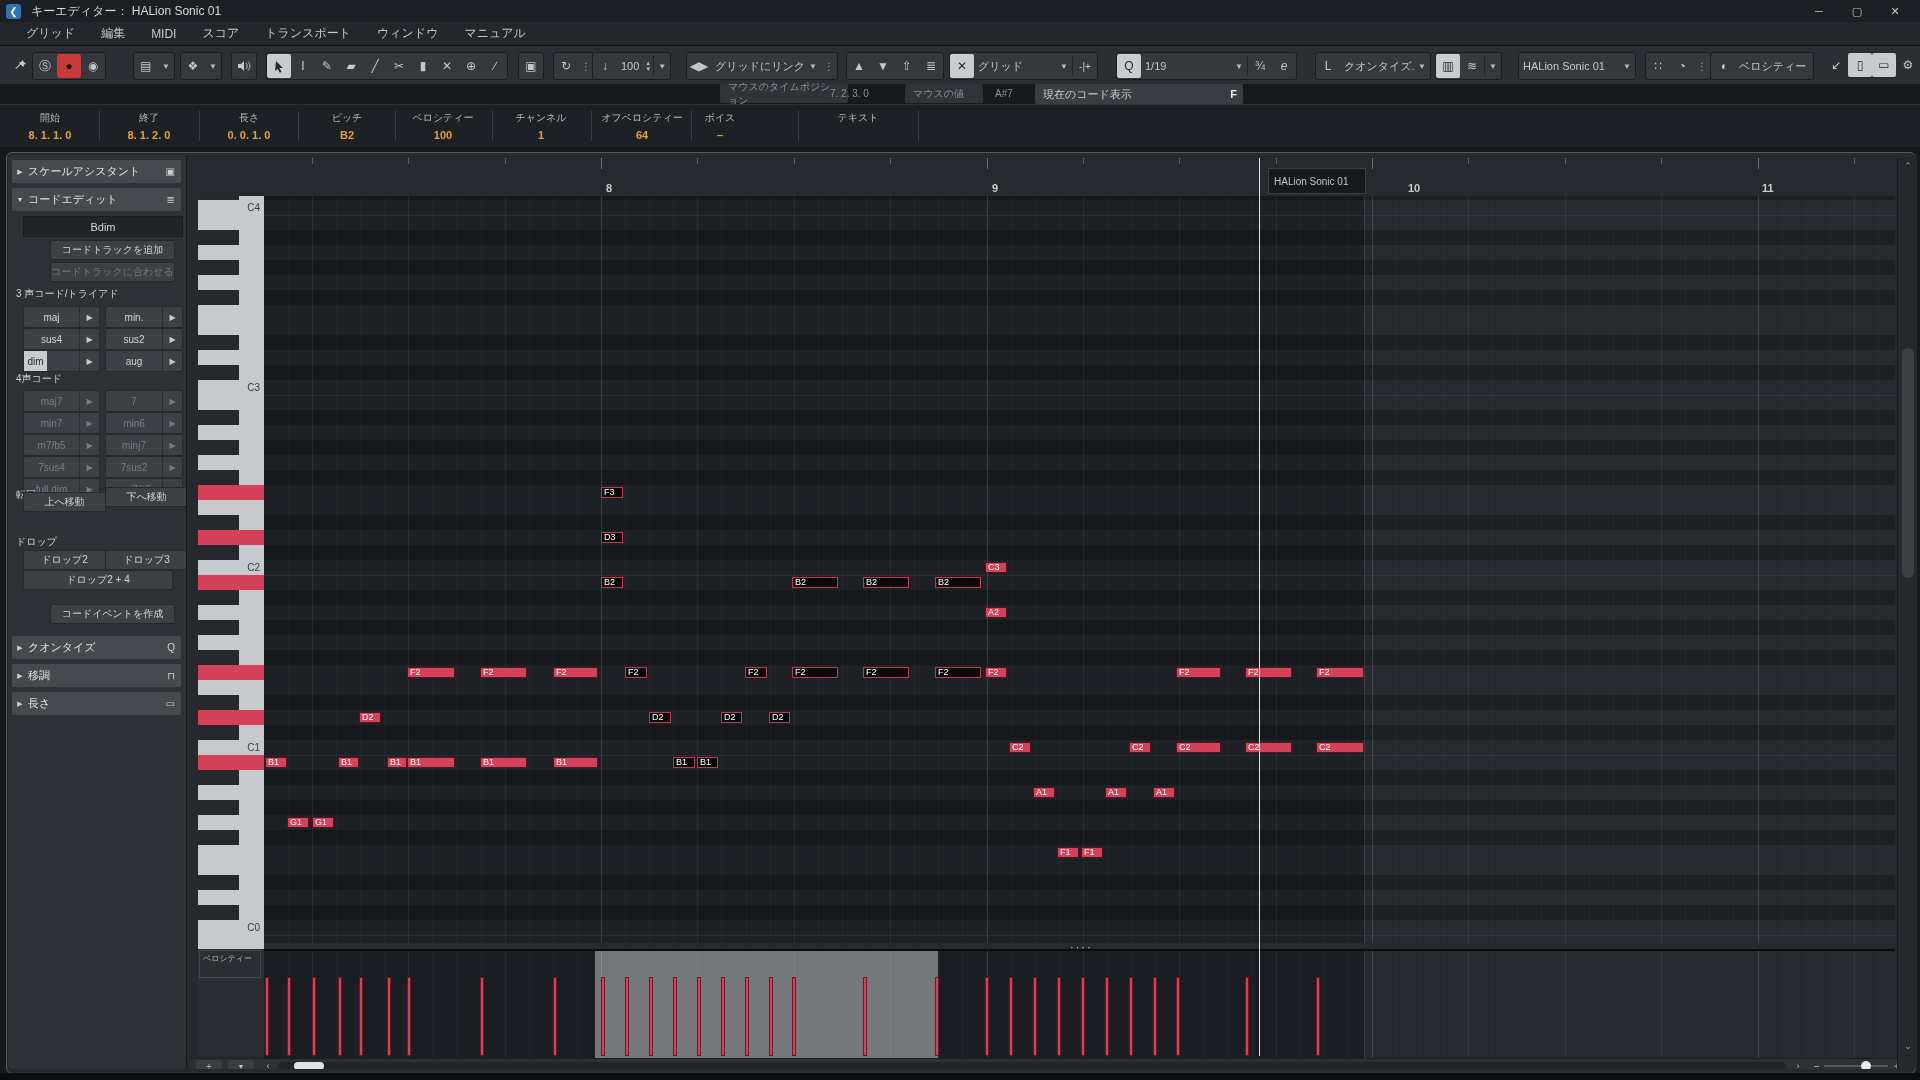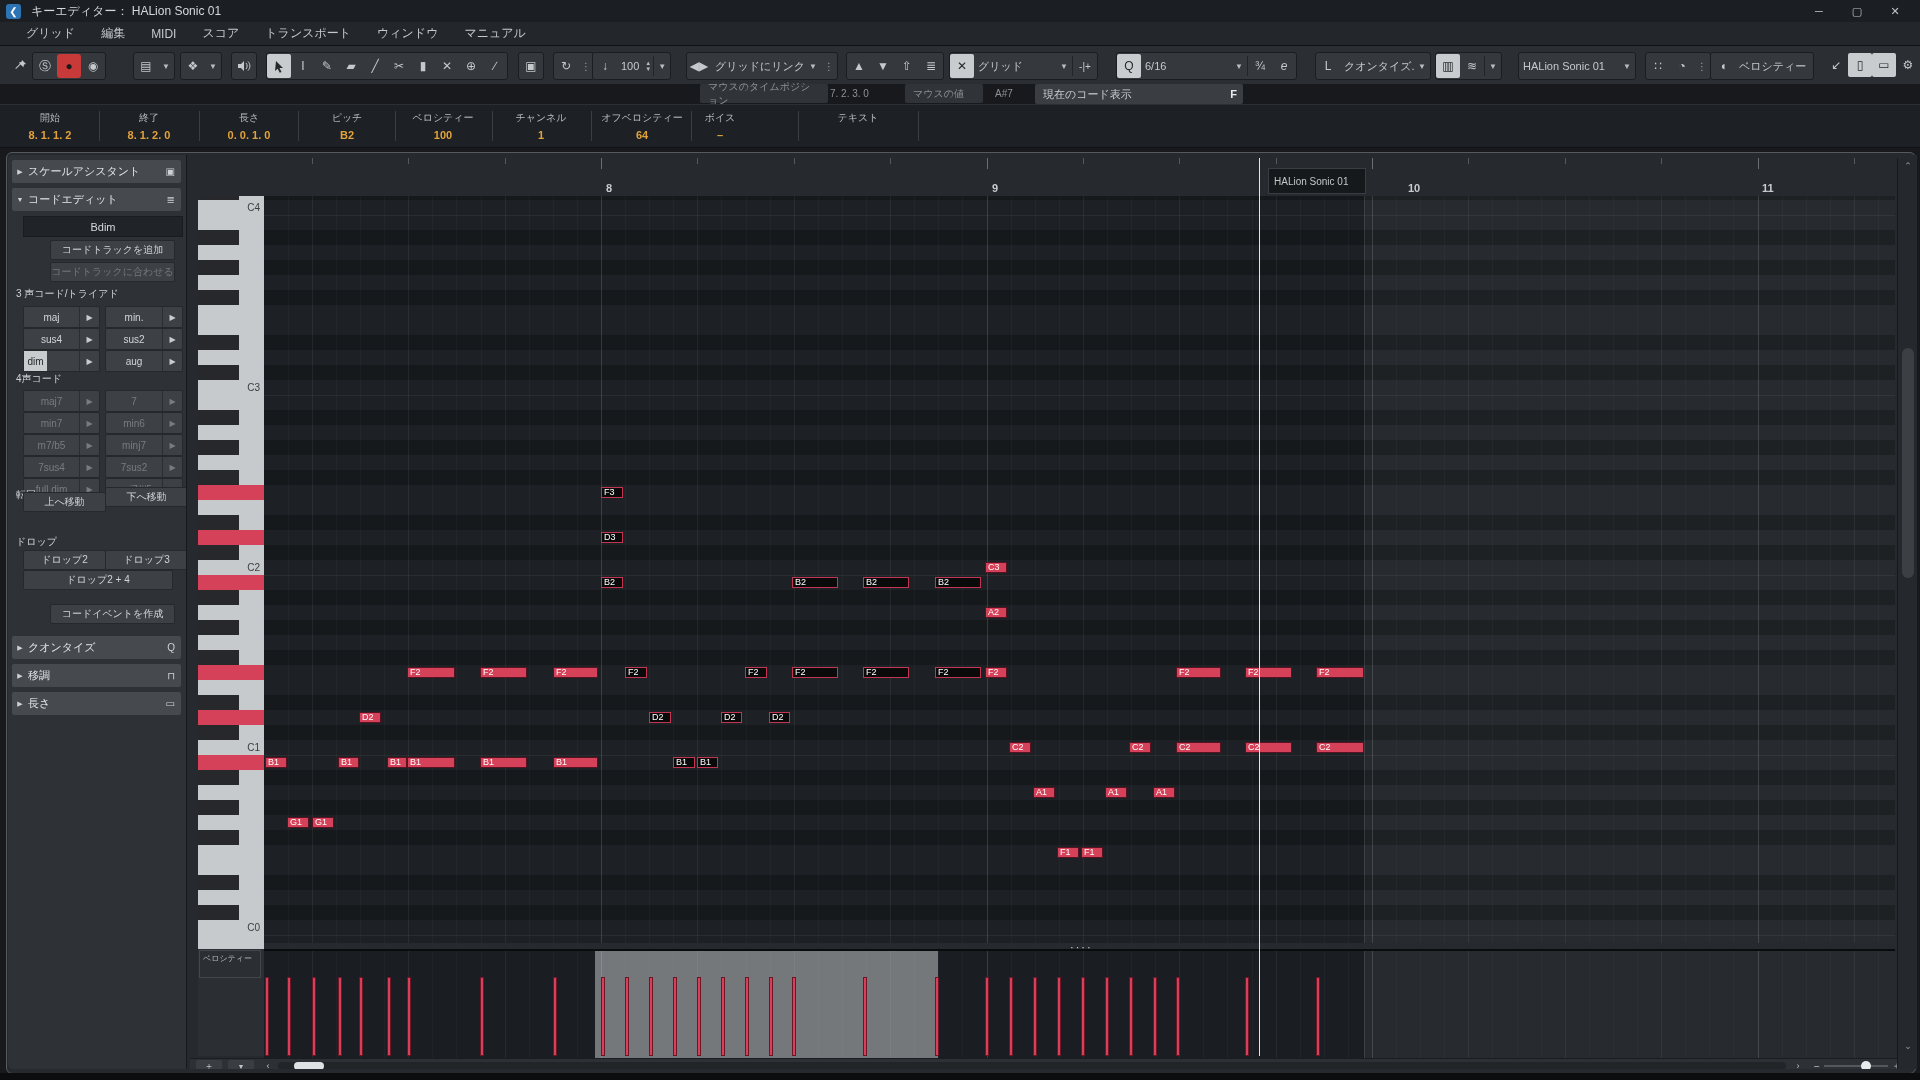--- a/index.html
+++ b/index.html
@@ -216,21 +216,21 @@
     </div>
     <div class="tb-group" style="left:949px;">
       <div class="tb-btn active">✕</div>
       <div class="tb-text" style="width:74px;">グリッド</div>
       <div class="tb-dd">▼</div>
       <div class="tb-sep"></div>
       <div class="tb-btn" style="font-size:10px;">-|+</div>
     </div>
     <div class="tb-group" style="left:1116px;">
       <div class="tb-btn active">Q</div>
-      <div class="tb-text" style="width:82px;">6/16</div>
+      <div class="tb-text" style="width:82px;">1/19</div>
       <div class="tb-dd">▼</div>
       <div class="tb-sep"></div>
       <div class="tb-btn">¾</div>
       <div class="tb-btn" style="font-style:italic;">e</div>
     </div>
     <div class="tb-group" style="left:1315px;">
       <div class="tb-btn">L</div>
       <div class="tb-text" style="width:66px;">クオンタイズ.</div>
       <div class="tb-dd">▼</div>
     </div>
@@ -255,34 +255,34 @@
     </div>
     <div class="tb-group tb-plain" style="left:1824px;">
       <div class="tb-btn">↙</div>
       <div class="tb-btn active">▯</div>
       <div class="tb-btn active">▭</div>
       <div class="tb-btn">⚙</div>
     </div>
   </div>
 
   <div id="statusrow" class="abs">
-    <div class="st-box" style="left:700px;width:112px;">マウスのタイムポジション</div>
+    <div class="st-box" style="left:720px;width:112px;">マウスのタイムポジション</div>
     <div class="st-val" style="left:830px;">7. 2. 3.  0</div>
     <div class="st-box" style="left:905px;width:62px;">マウスの値</div>
     <div class="st-val" style="left:995px;">A#7</div>
     <div id="chordbox" style="left:1035px;width:200px;padding-left:8px;">
       <span>現在のコード表示</span>
       <span id="chordval">F</span>
     </div>
   </div>
 
   <div id="infoline" class="abs">
       <div class="if-field" style="left: 2px;">
         <div class="if-label">開始</div>
-        <div class="if-value">8. 1. 1.  2</div>
+        <div class="if-value">8. 1. 1.  0</div>
       </div>
       <div class="if-field" style="left: 101px;">
         <div class="if-label">終了</div>
         <div class="if-value">8. 1. 2.  0</div>
       </div>
       <div class="if-field" style="left: 201px;">
         <div class="if-label">長さ</div>
         <div class="if-value">0. 0. 1.  0</div>
       </div>
       <div class="if-field" style="left: 299px;">

